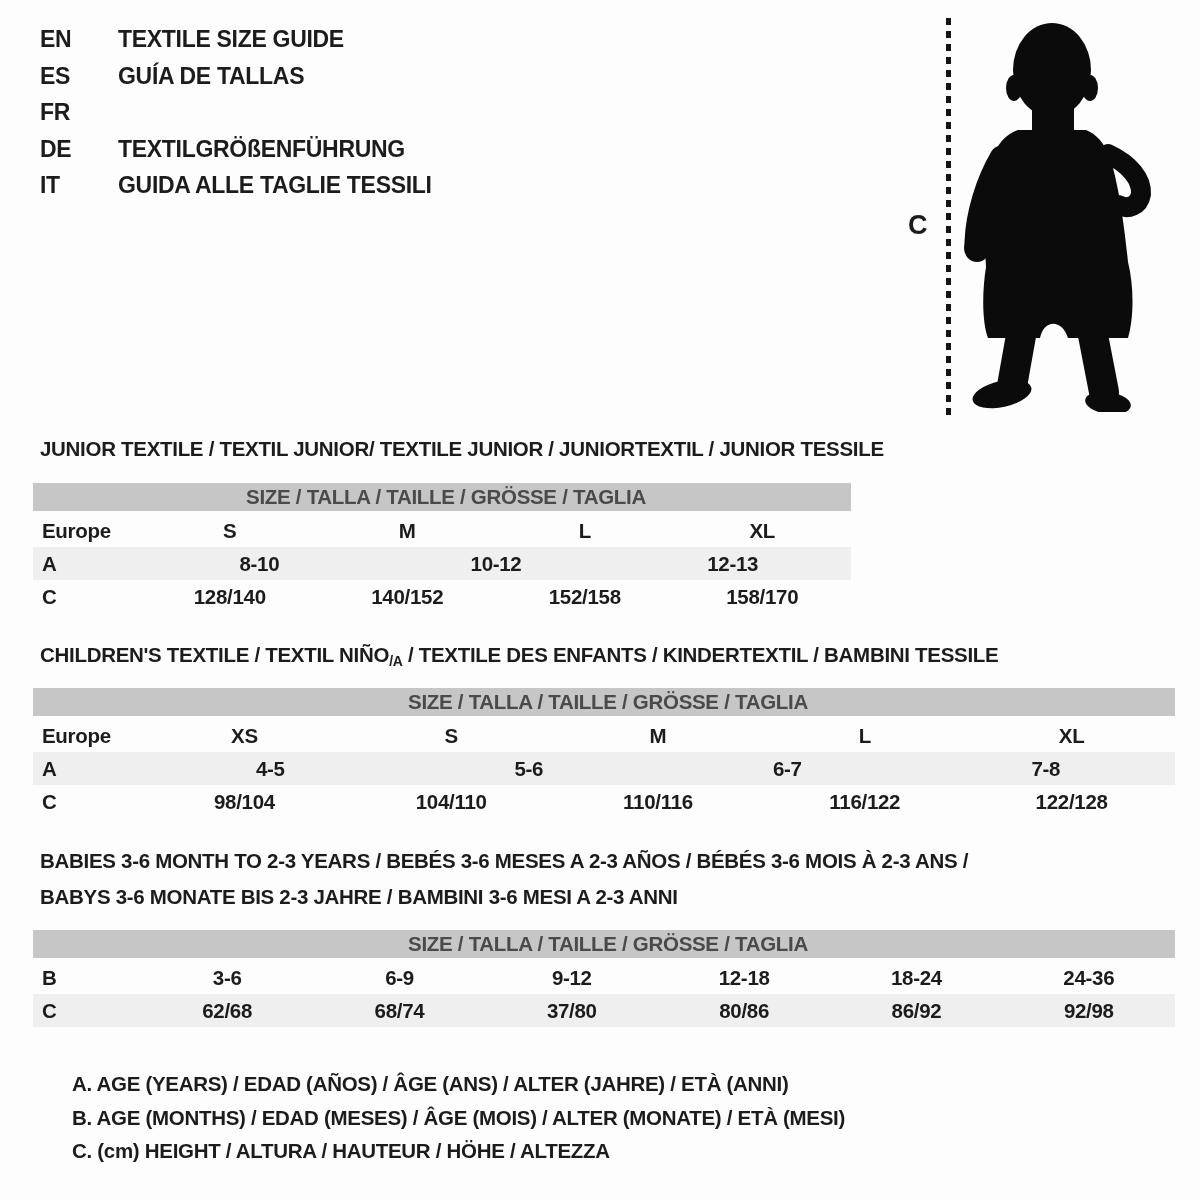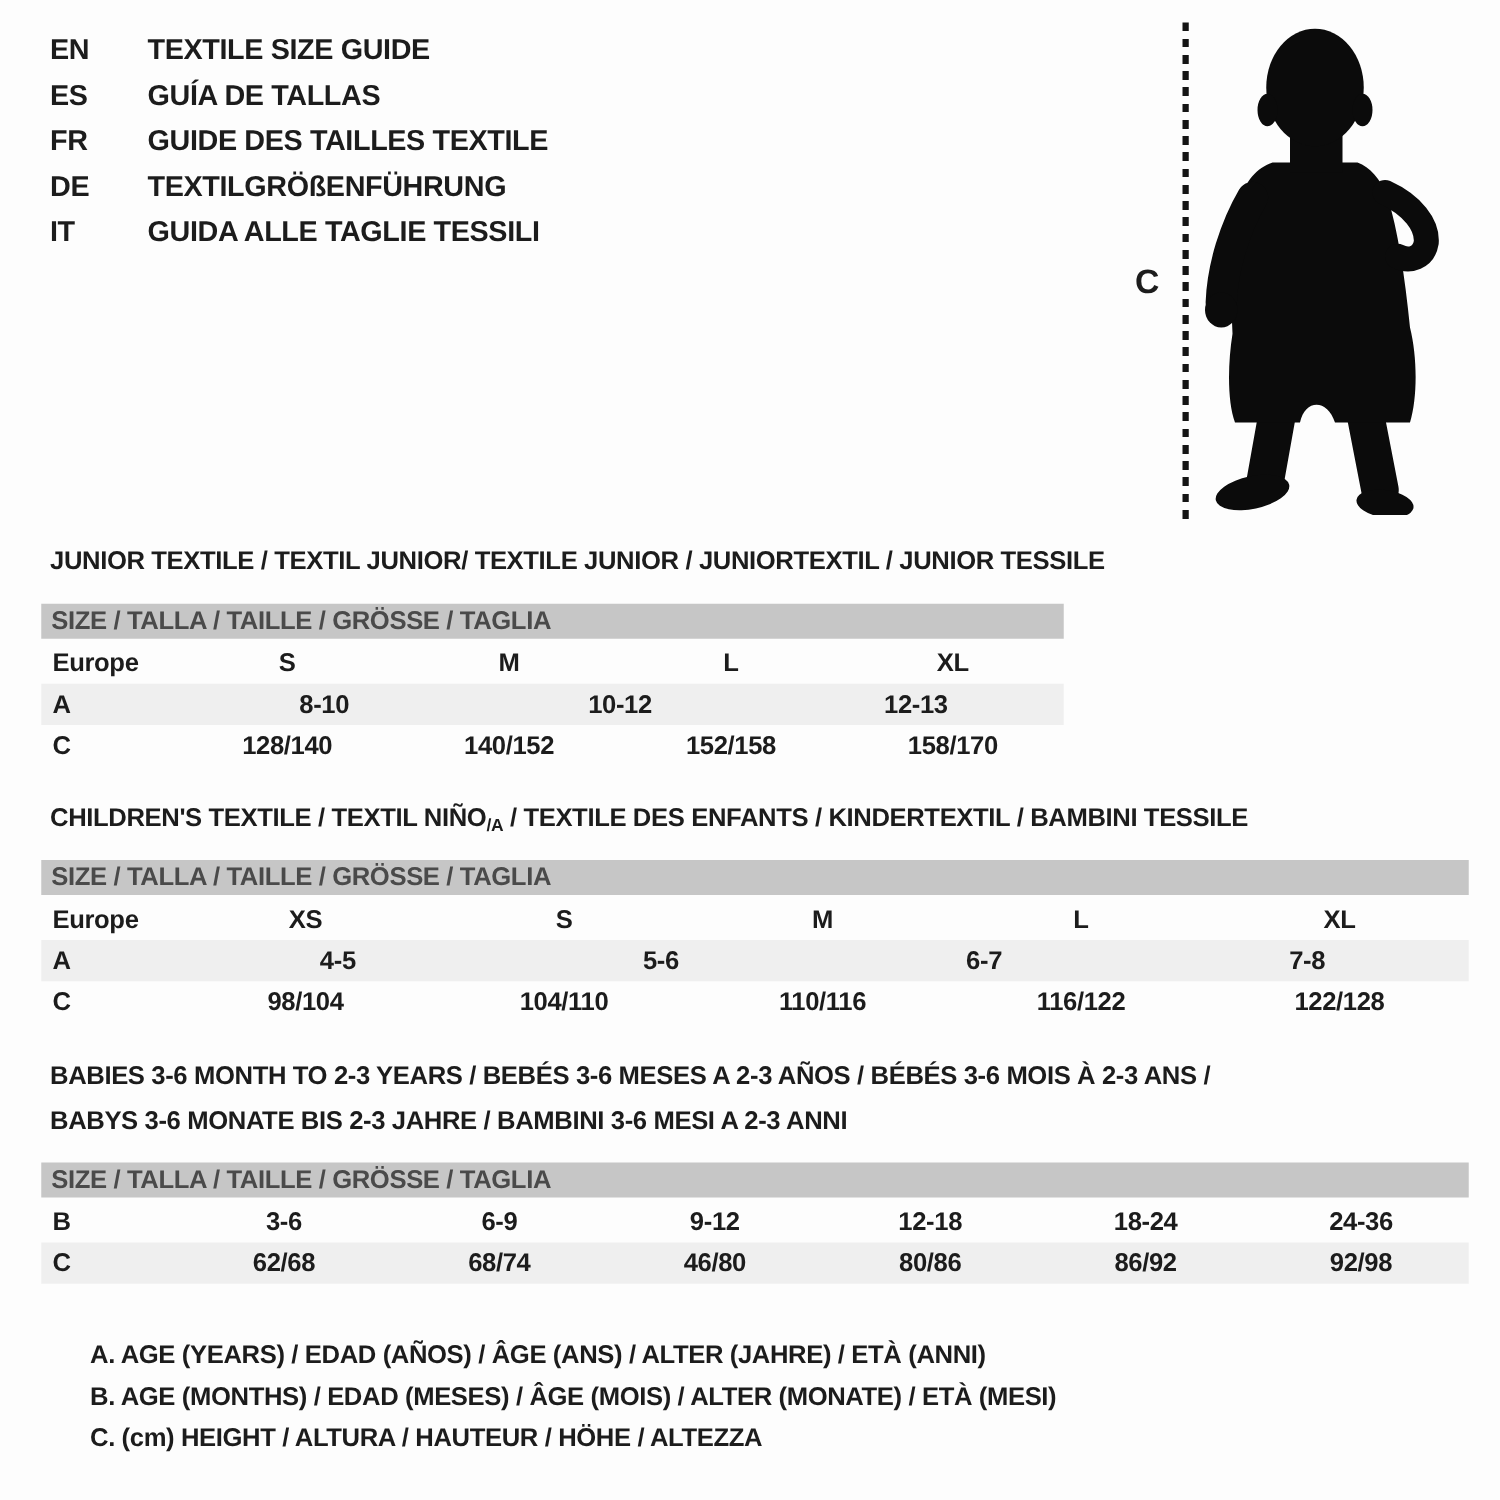--- a/index.html
+++ b/index.html
@@ -40,21 +40,21 @@
 
   
   .size-table { position: absolute; left: 33px; }
   .tbl-junior   { top: 483px; width: 818px; }
   .tbl-children { top: 688px; width: 1142px; }
   .tbl-babies   { top: 930px; width: 1142px; }
 
   .tbl-head {
     height: 28px; line-height: 28px; margin-bottom: 3px;
     background: #c6c6c6; color: #4a4a4a;
-    padding-left: 8px; font-size: 20.5px;
+    padding-left: 8px; font-size: 20.5px; text-align: center;
   }
   .tbl-row { display: flex; height: 33px; line-height: 33px; font-size: 20.5px; }
   .tbl-row.shaded { background: #efefef; }
   .cell-label { flex: 0 0 108px; padding-left: 9px; text-align: left; }
   .cell-val { flex: 1 1 0; text-align: center; }
 
   
   .footnotes { position: absolute; left: 52px; top: 1072px; margin-left: 20px; }
   .footnote { height: 33.5px; font-size: 20.5px; white-space: nowrap; }
 </style>
@@ -65,21 +65,20 @@
   <div class="lang-row">
     <span class="lang-code">EN</span>
     <span class="lang-text">TEXTILE SIZE GUIDE</span>
   </div>
   <div class="lang-row">
     <span class="lang-code">ES</span>
     <span class="lang-text">GUÍA DE TALLAS</span>
   </div>
   <div class="lang-row">
     <span class="lang-code">FR</span>
-    <span class="lang-text">GUIDE DES TAILLES TEXTILE</span>
   </div>
   <div class="lang-row">
     <span class="lang-code">DE</span>
     <span class="lang-text">TEXTILGRÖßENFÜHRUNG</span>
   </div>
   <div class="lang-row">
     <span class="lang-code">IT</span>
     <span class="lang-text">GUIDA ALLE TAGLIE TESSILI</span>
   </div>
 </div>
@@ -187,21 +186,21 @@
     <span class="cell-val">6-9</span>
     <span class="cell-val">9-12</span>
     <span class="cell-val">12-18</span>
     <span class="cell-val">18-24</span>
     <span class="cell-val">24-36</span>
   </div>
   <div class="tbl-row shaded">
     <span class="cell-label">C</span>
     <span class="cell-val">62/68</span>
     <span class="cell-val">68/74</span>
-    <span class="cell-val">46/80</span>
+    <span class="cell-val">37/80</span>
     <span class="cell-val">80/86</span>
     <span class="cell-val">86/92</span>
     <span class="cell-val">92/98</span>
   </div>
 </div>
 
 <div class="footnotes">
   <div class="footnote">A. AGE (YEARS) / EDAD (AÑOS) / ÂGE (ANS) / ALTER (JAHRE) / ETÀ (ANNI)</div>
   <div class="footnote">B. AGE (MONTHS) / EDAD (MESES) / ÂGE (MOIS) / ALTER (MONATE) / ETÀ (MESI)</div>
   <div class="footnote">C. (cm) HEIGHT / ALTURA / HAUTEUR / HÖHE / ALTEZZA</div>

